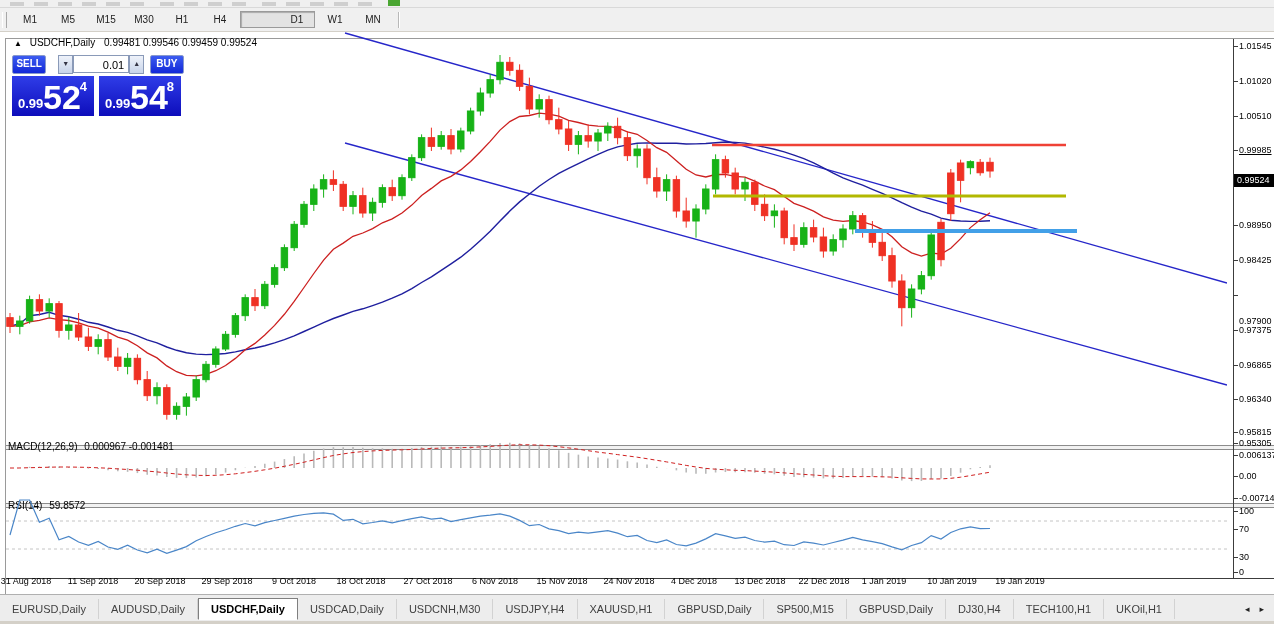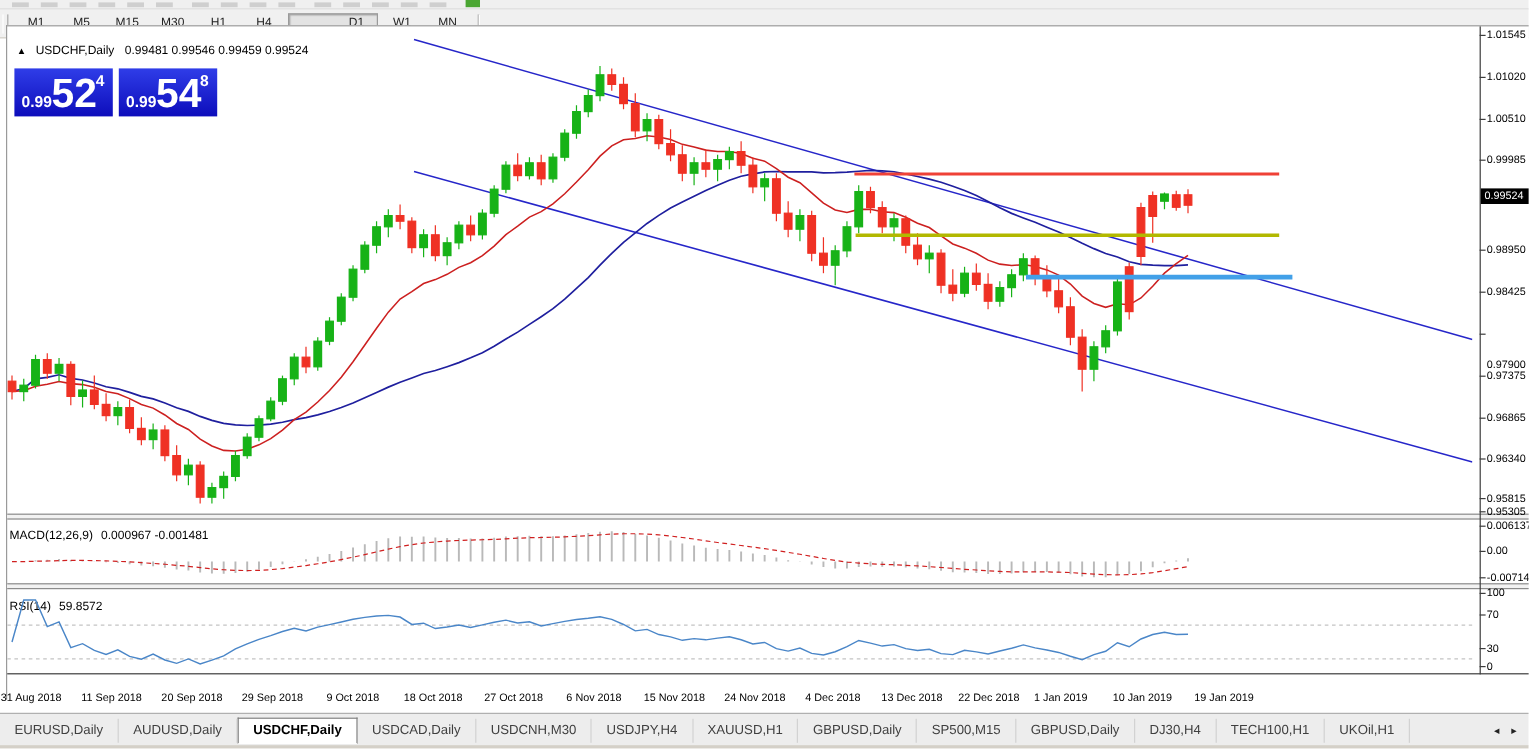--- a/index.html
+++ b/index.html
@@ -10,21 +10,21 @@
   #top-sliver{left:0;top:0;width:1274px;height:7px;background:#f0f0f0;border-bottom:1px solid #d9d9d9;}
   .sliver-chip{position:absolute;top:2px;width:14px;height:4px;background:#cfcfcf;}
   .sliver-green{position:absolute;top:0;width:12px;height:6px;background:#4aa632;}
   
   #tf-bar{left:0;top:8px;width:1274px;height:23px;background:#f0f0f0;border-bottom:1px solid #d4d0c8;display:flex;align-items:center;}
   .grip{width:3px;height:16px;border-left:1px solid #fff;border-right:1px solid #a8a8a8;margin:0 4px 0 2px;}
   .tfbtn{min-width:24px;padding:2px 5px;margin:0 1px;font-size:10px;color:#222;text-align:center;cursor:default;border:1px solid transparent;}
   .tfbtn.active{background:#e3e3e3;border:1px solid #9a9a9a;box-shadow:inset 1px 1px 1px rgba(0,0,0,.25);padding-left:44px;}
   .tf-divider{width:1px;height:16px;background:#b8b8b8;margin:0 6px;border-right:1px solid #fff;}
   
-  #chart-frame{left:5px;top:21px;width:1269px;height:561px;border-left:1px solid #9a9a9a;border-top:1px solid #9a9a9a;background:#fff;}
+  #chart-frame{left:5px;top:38px;width:1269px;height:561px;border-left:1px solid #9a9a9a;border-top:1px solid #9a9a9a;background:#fff;}
   .panel-sep{position:absolute;left:0;width:1269px;height:3px;border-top:1px solid #8c8c8c;border-bottom:1px solid #8c8c8c;background:#f2f2f2;}
   #axis-border{position:absolute;left:1227px;top:0;width:1px;height:540px;background:#3c3c3c;}
   #date-axis-line{position:absolute;left:0;top:539px;width:1269px;height:1px;background:#3c3c3c;}
   .price-label{position:absolute;left:1233px;font-size:9px;color:#000;white-space:nowrap;}
   .tick{position:absolute;left:1227px;width:5px;height:1px;background:#3c3c3c;}
   #cur-price-box{position:absolute;left:1228px;width:41px;height:13px;background:#000;color:#fff;font-size:9px;line-height:13px;padding-left:3px;}
   .date-label{position:absolute;top:545px;font-size:9px;color:#000;transform:translateX(-50%);white-space:nowrap;}
   .ind-label{position:absolute;left:8px;font-size:10px;color:#000;white-space:nowrap;}
   
   #chart-title{left:14px;top:37px;font-size:10px;color:#000;}
@@ -92,21 +92,21 @@
     <div class="panel-sep" style="top:464px"></div>
     <div id="axis-border"></div>
     <div id="date-axis-line"></div>
   <div class="tick" style="top: 7px;"></div>
       <div class="price-label" style="top: 2px;">1.01545</div>
       <div class="tick" style="top: 42px;"></div>
       <div class="price-label" style="top: 37px;">1.01020</div>
       <div class="tick" style="top: 77px;"></div>
       <div class="price-label" style="top: 72px;">1.00510</div>
       <div class="tick" style="top: 111px;"></div>
-      <div class="price-label" style="top: 106px;">0.99985</div>
+      <div class="price-label" style="top: 106px; text-decoration: underline;">0.99985</div>
       <div class="tick" style="top: 186px;"></div>
       <div class="price-label" style="top: 181px; text-align: right;">0.98950</div>
       <div class="tick" style="top: 221px;"></div>
       <div class="price-label" style="top: 216px;">0.98425</div>
       <div class="tick" style="top: 256px;"></div>
       <div class="price-label" style="top: 251px; margin-top: 26px;">0.97900</div>
       <div class="tick" style="top: 291px;"></div>
       <div class="price-label" style="top: 286px;">0.97375</div>
       <div class="tick" style="top: 326px;"></div>
       <div class="price-label" style="top: 321px;">0.96865</div>
@@ -133,20 +133,29 @@
       <div id="cur-price-box" style="top: 135px;">0.99524</div>
     </div>
 
   <div id="chart-title" class="abs">
     <span id="collapse-arrow">▲</span>
     <span>USDCHF,Daily</span>
     <span style="margin-left:6px">0.99481 0.99546 0.99459 0.99524</span>
   </div>
 
   <div id="trade-panel" class="abs">
+    <div class="trow">
+      <div class="tbtn">SELL</div>
+      <div style="width:13px"></div>
+      <div class="spin">▼</div>
+      <input id="vol-box" readonly="" value="0.01" style="">
+      <div class="spin">▲</div>
+      <div style="width:6px"></div>
+      <div class="tbtn">BUY</div>
+    </div>
     <div class="trow" style="height:44px">
       <div class="bigbox">
         <span class="small">0.99</span>
         <span class="big">52</span>
         <span class="sup">4</span>
       </div>
       <div id="bigbox-gap"></div>
       <div class="bigbox">
         <span class="small">0.99</span>
         <span class="big">54</span>

